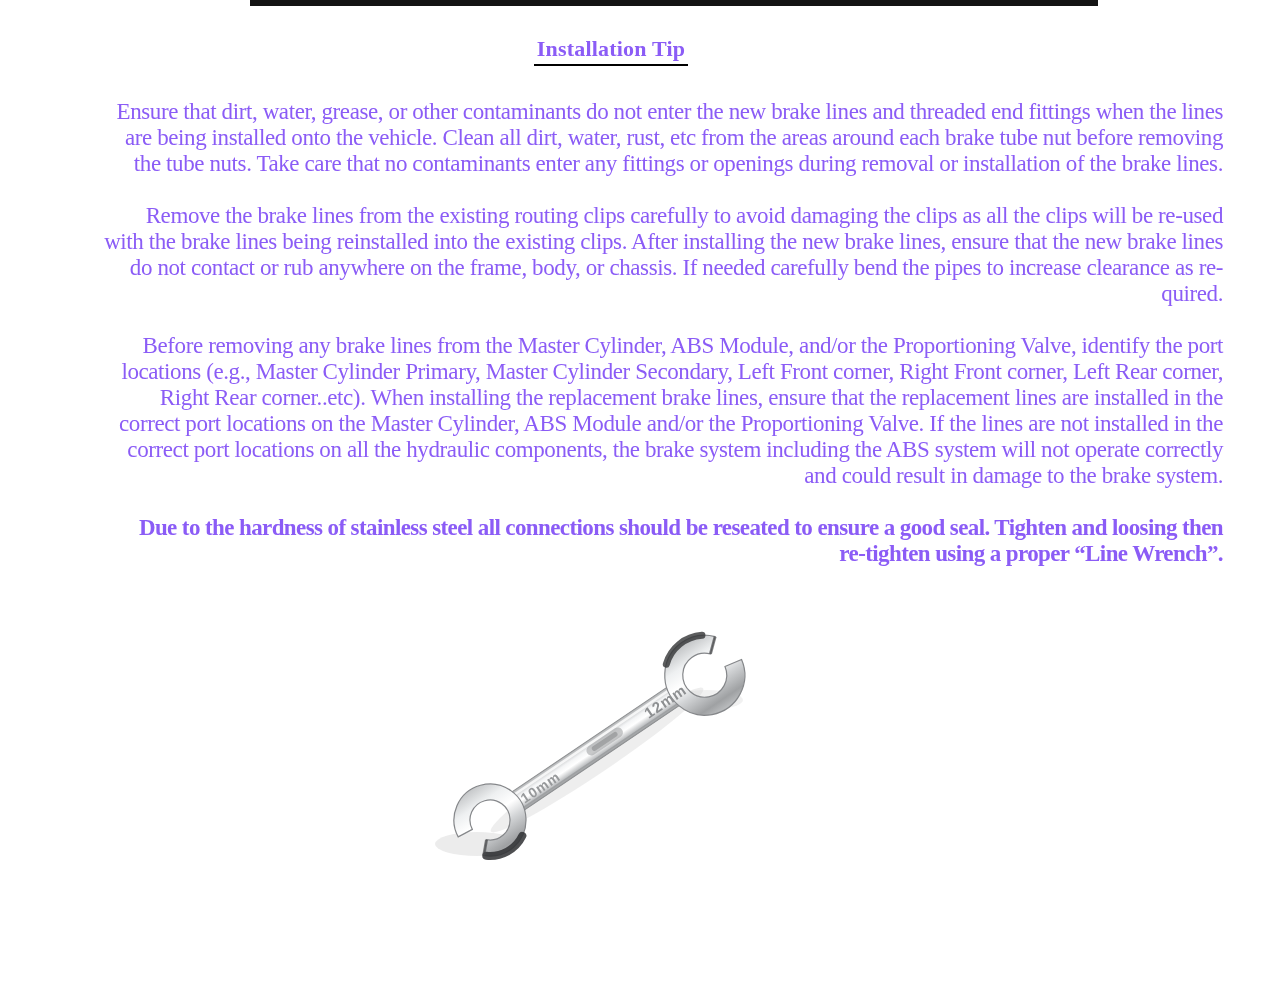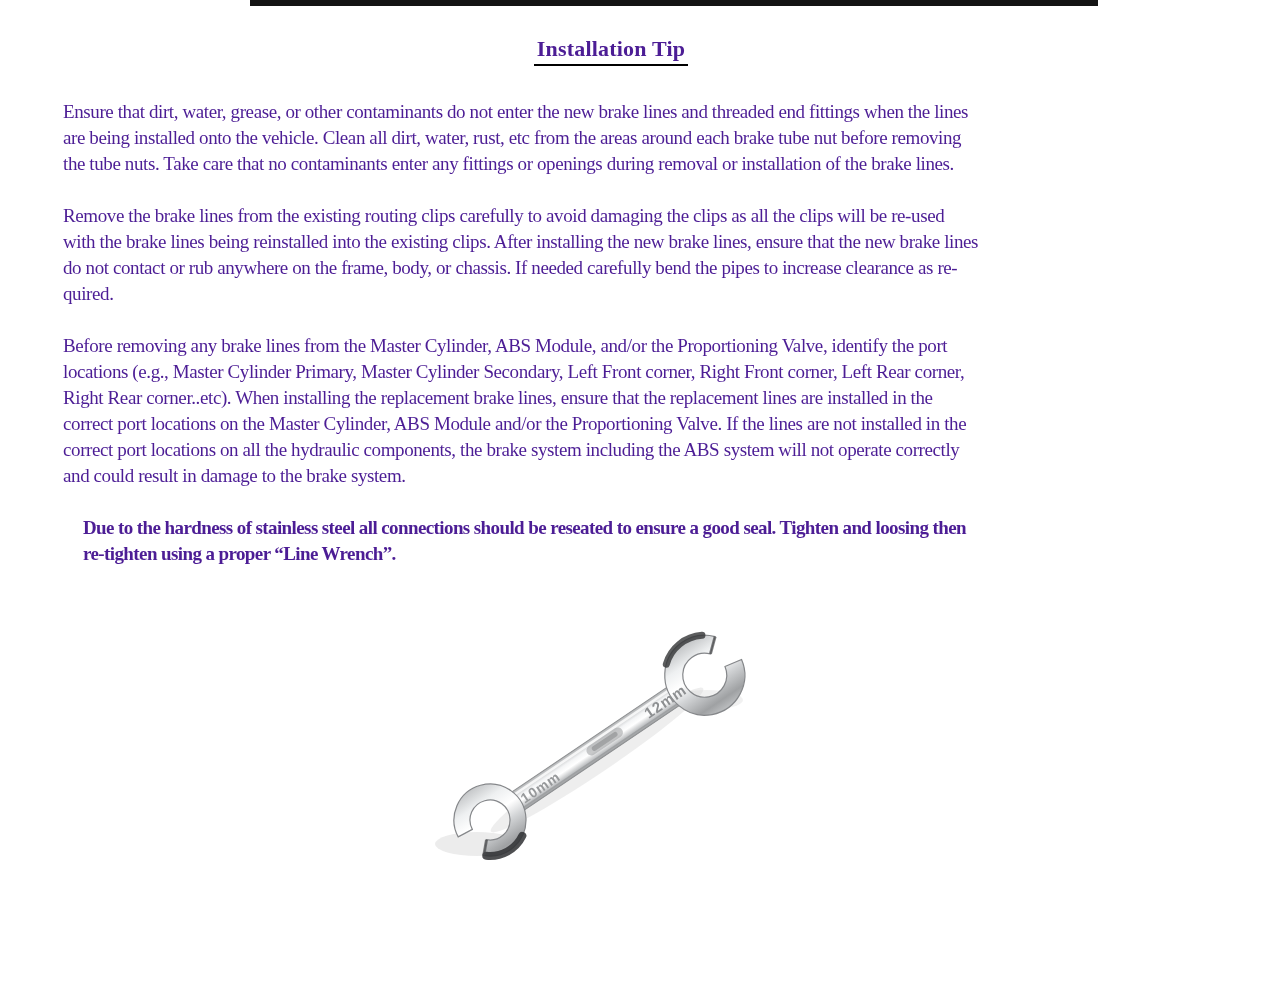--- a/index.html
+++ b/index.html
@@ -3,21 +3,21 @@
 <meta charset="utf-8">
 <style>
   html, body { margin: 0; padding: 0; background: #ffffff; }
   .page {
     position: relative;
     width: 1280px;
     height: 989px;
     background: #ffffff;
     overflow: hidden;
     font-family: "Liberation Serif", serif;
-    color: #4c1d95;
+    color: #8b5cf6;
   }
   .top-bar {
     position: absolute;
     left: 250px;
     top: 0;
     width: 848px;
     height: 6px;
     background: #141414;
   }
   .title-wrap {
@@ -36,24 +36,25 @@
     padding: 0 3px 2px 3px;
   }
   .content {
     position: absolute;
     left: 63px;
     top: 99px;
     width: 1160px;
   }
   .para {
     margin: 0 0 26px 0;
-    font-size: 19px;
+    font-size: 23px;
     line-height: 26px;
     letter-spacing: -0.4px;
     white-space: pre;
+    text-align: right;
   }
   .para.bold {
     font-weight: bold;
     letter-spacing: -0.6px;
     margin-left: 20px;
   }
   .figure {
     position: absolute;
     left: 405px;
     top: 618px;

